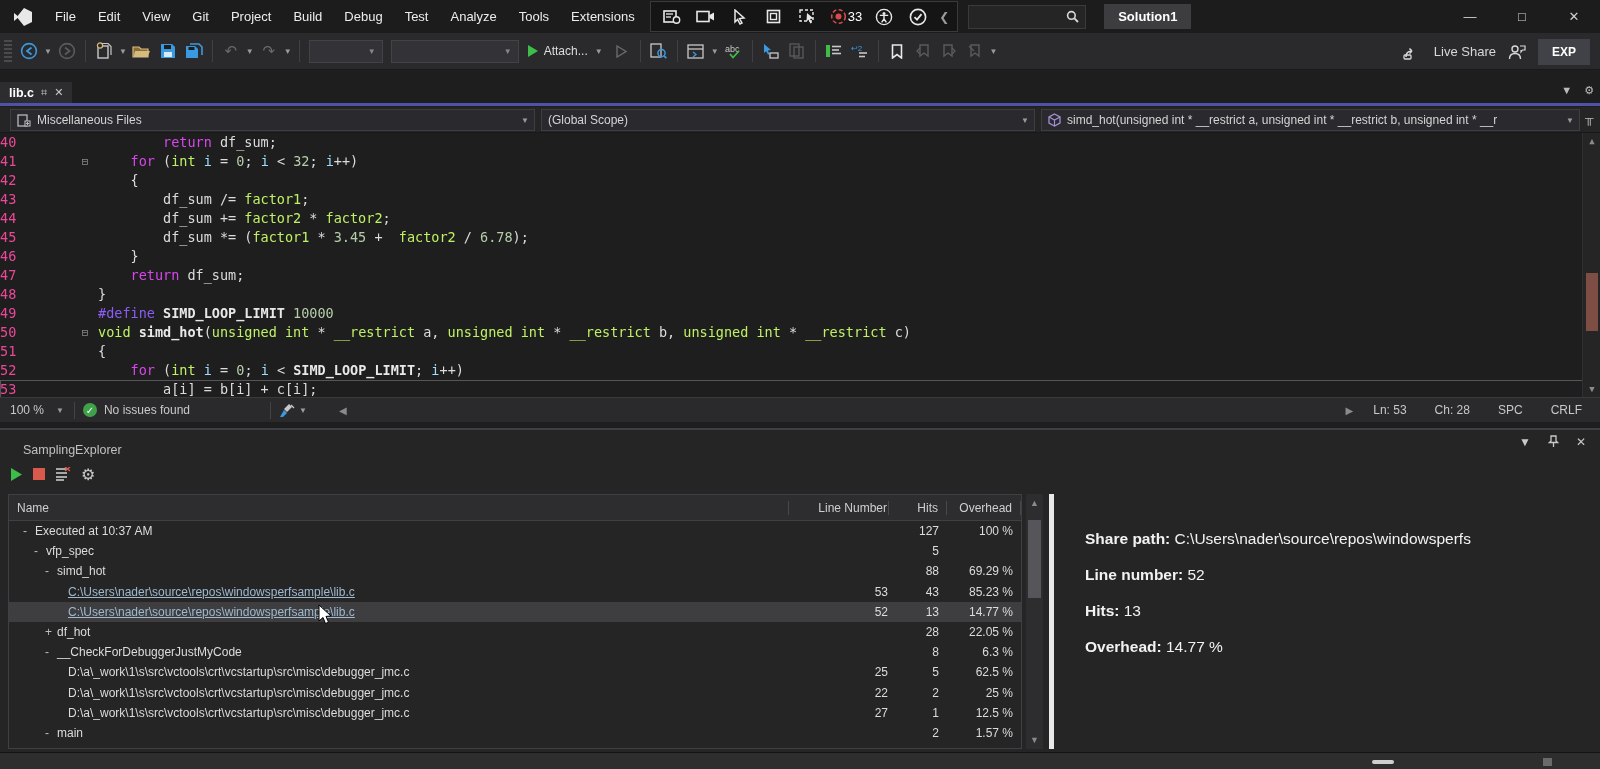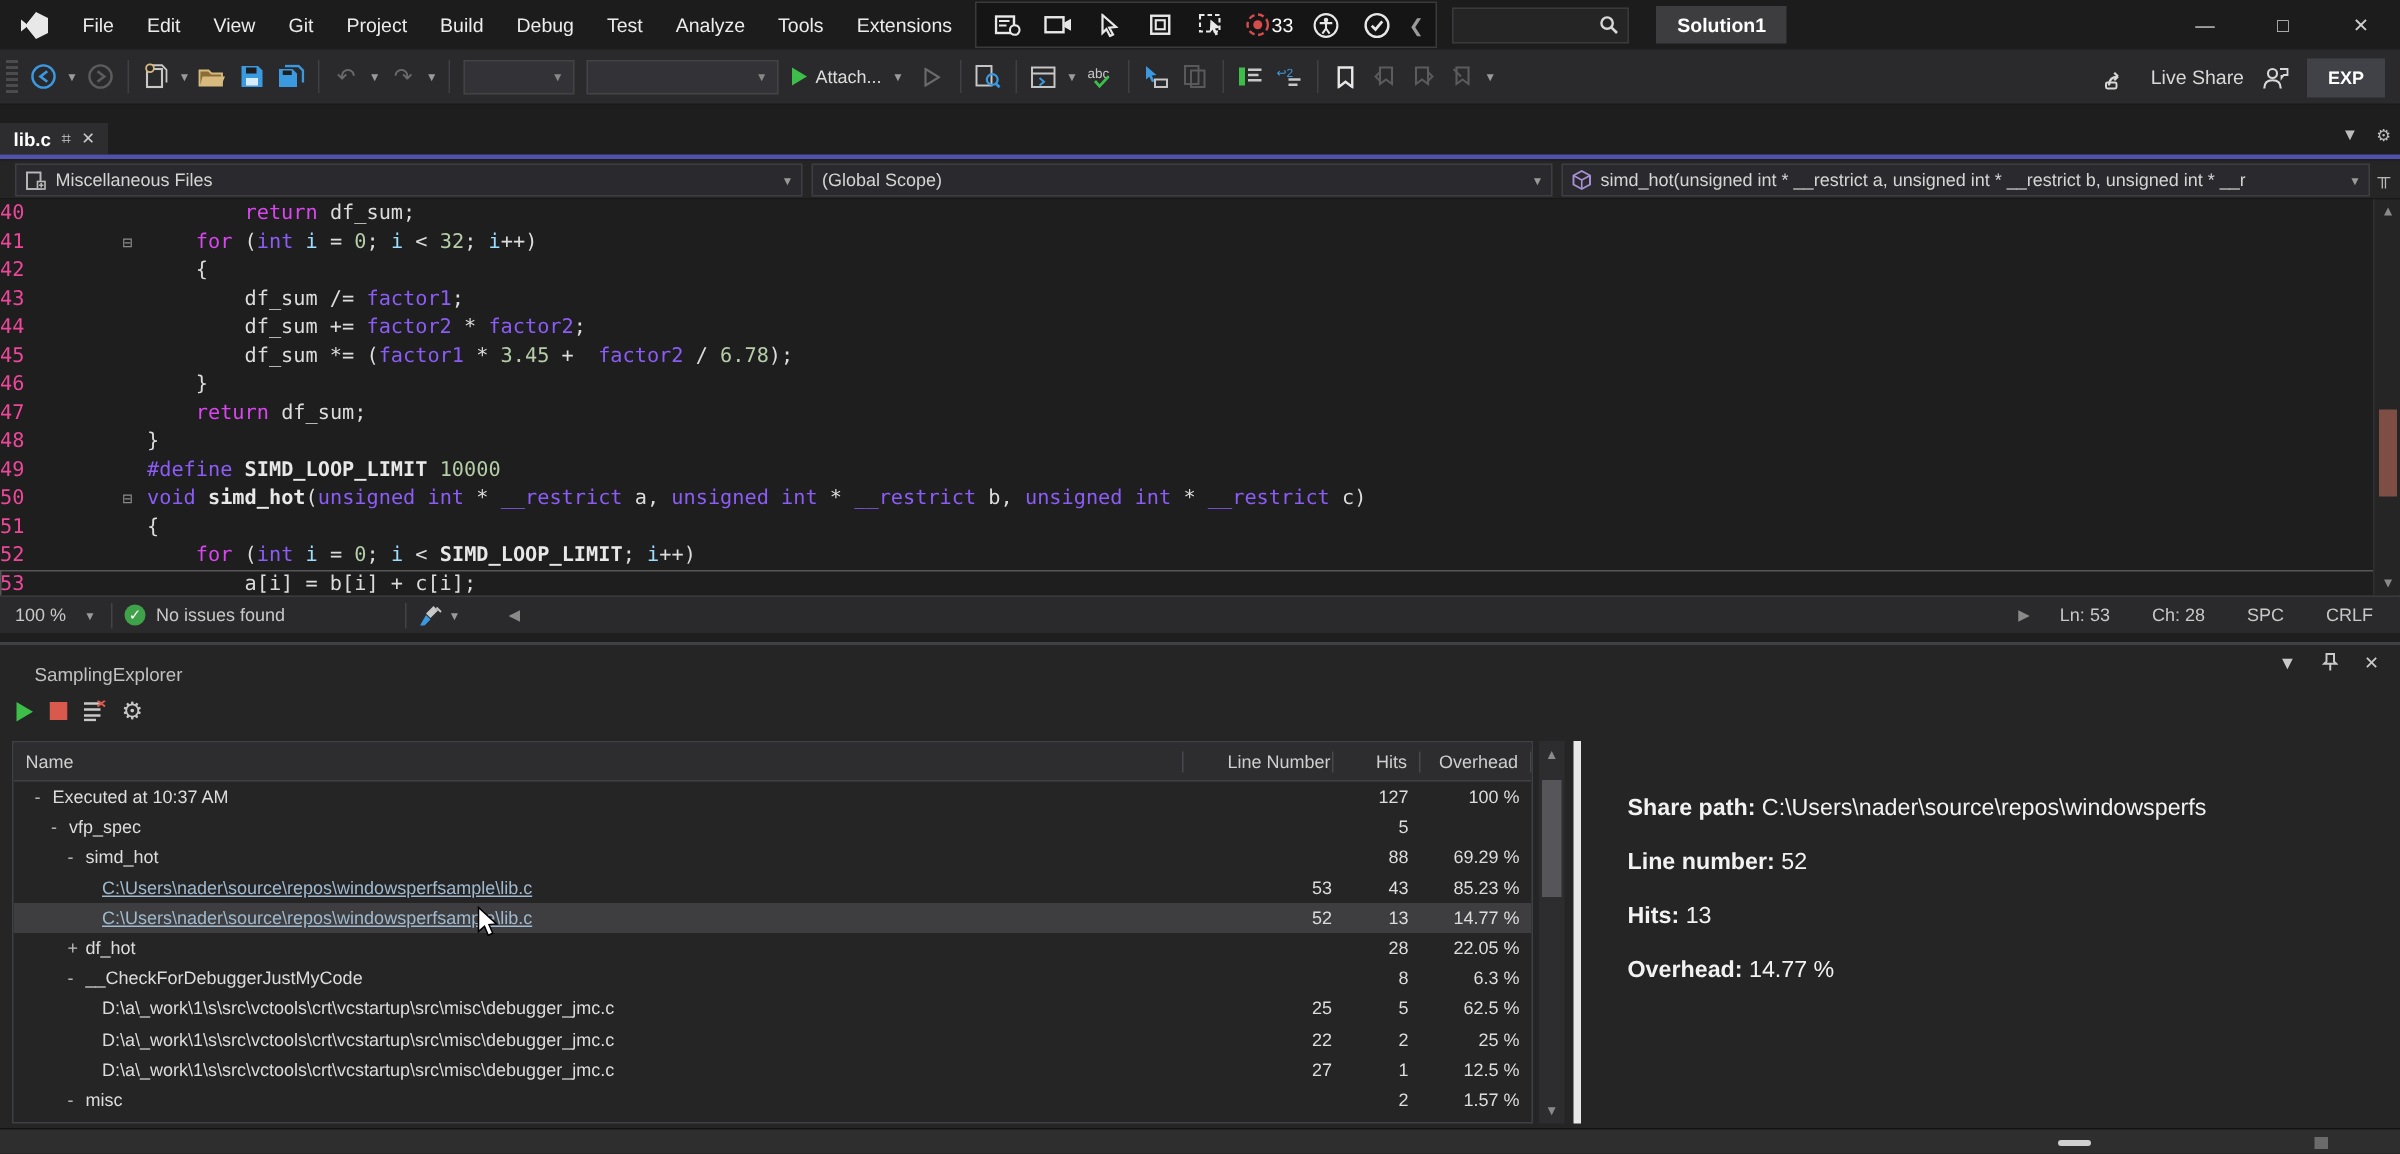--- a/index.html
+++ b/index.html
@@ -45,21 +45,21 @@
   .bc-caret { position:absolute; right:5px; color:#9a9a9a; font-size:8px; }
   .bc-ico { margin-right:6px; }
 
   
   #editor { position:absolute; left:0; top:133px; width:1600px; height:264px; background:#1e1e1e;
     font-family:"DejaVu Sans Mono","Liberation Mono",monospace; font-size:13.5px; }
   .code-line { height:19px; line-height:19px; white-space:pre; display:flex; }
   .code-line .ln { width:72px; text-align:left; color:#ec4899; flex:0 0 72px; }
   .code-line .fold { width:26px; text-align:center; color:#8a8a8a; font-size:11px; flex:0 0 26px; }
   .code-line.current { outline:1px solid #565658; outline-offset:-1px; }
-  .tk-p { color:#dcdcdc; } .tk-k { color:#8b5cf6; } .tk-c { color:#d946ef; }
+  .tk-p { color:#dcdcdc; } .tk-k { color:#bef264; } .tk-c { color:#d946ef; }
   .tk-n { color:#b5cea8; } .tk-i { color:#9cdcfe; } .tk-b { color:#e8e8e8; font-weight:bold; }
   .tk-g { color:#8b5cf6; }
   #ed-vscroll { position:absolute; right:0; top:0; width:18px; height:264px; background:#252526; border-left:1px solid #303033; }
   #ed-vscroll .thumb { position:absolute; left:3px; top:140px; width:12px; height:58px; background:#7e4e44; }
   .scr-arrow { color:#8a8a8a; font-size:9px; width:18px; text-align:center; position:absolute; }
 
   
   #ed-status { position:absolute; left:0; top:397px; width:1600px; height:25px; background:#2a2a2c; border-top:1px solid #3a3a3d; display:flex; align-items:center; font-size:12px; color:#c8c8c8; }
   .st-sep { width:1px; height:17px; background:#434346; margin:0 8px; }
   .chk-circle { width:14px; height:14px; border-radius:50%; background:#3fa24a; color:#fff; font-size:10px; display:flex; align-items:center; justify-content:center; margin-right:7px; }
@@ -530,21 +530,21 @@
           <div class="cell hits">2</div>
           <div class="cell ovh">25 %</div>
         </div>
         <div class="trow">
           <div class="cell name" style="padding-left: 47px;"><span class="exp"></span><span class="nm">D:\a\_work\1\s\src\vctools\crt\vcstartup\src\misc\debugger_jmc.c</span></div>
           <div class="cell line">27</div>
           <div class="cell hits">1</div>
           <div class="cell ovh">12.5 %</div>
         </div>
         <div class="trow">
-          <div class="cell name" style="padding-left: 36px;"><span class="exp">-</span><span class="nm">misc</span></div>
+          <div class="cell name" style="padding-left: 36px;"><span class="exp">-</span><span class="nm">main</span></div>
           <div class="cell line"></div>
           <div class="cell hits">2</div>
           <div class="cell ovh">1.57 %</div>
         </div>
       </div>
   </div>
   <div id="tbl-vscroll">
     <div class="scr-arrow" style="top:4px; width:17px;">▲</div>
     <div class="thumb"></div>
     <div class="scr-arrow" style="bottom:4px; width:17px;">▼</div>

